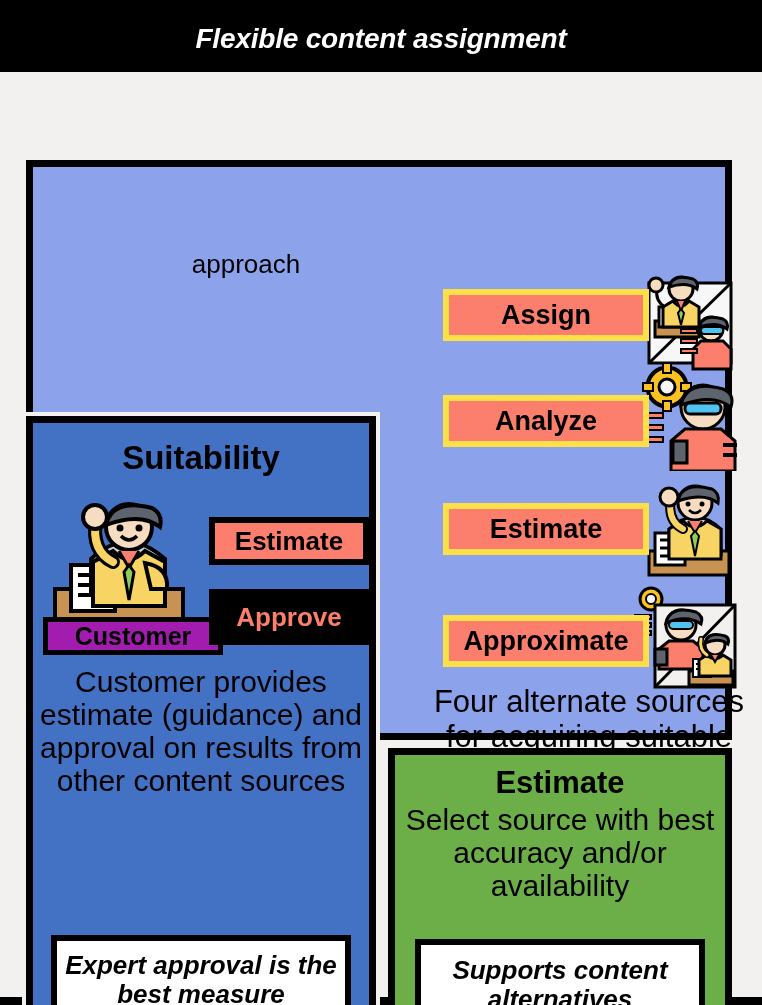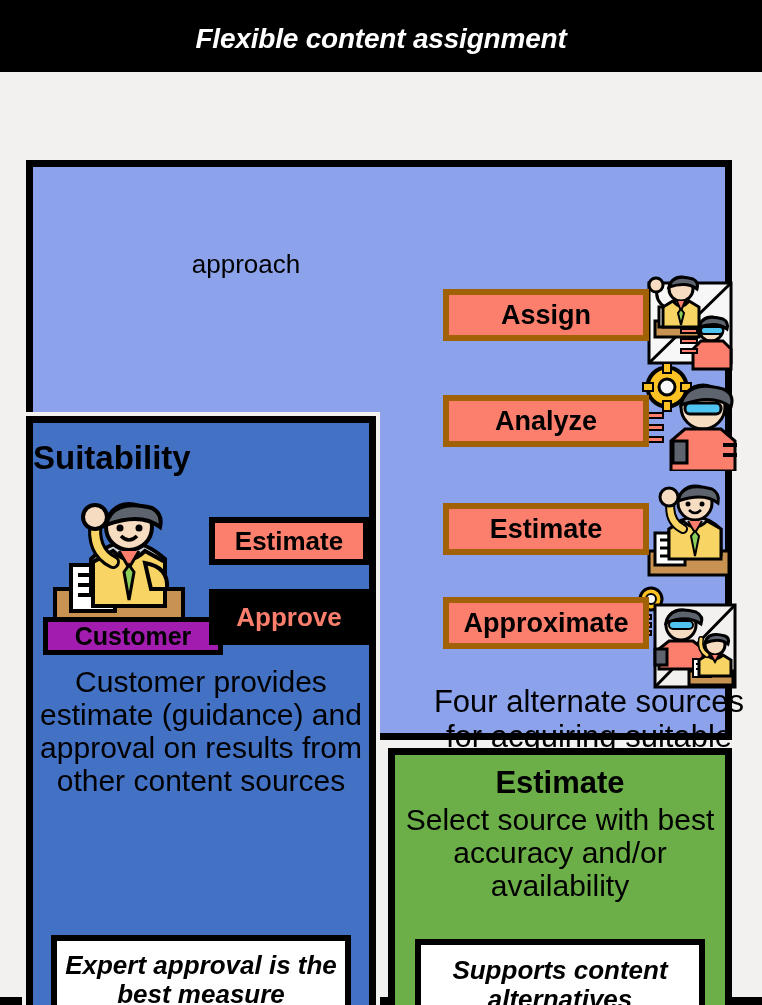--- a/index.html
+++ b/index.html
@@ -108,39 +108,39 @@
 
   
   .source-row {
     position: absolute;
     display: flex;
     align-items: center;
     height: 56px;
   }
   .source-label {
     background: #fc7f6e;
-    border: 6px solid #a16207;
+    border: 6px solid #fde047;
     height: 52px;
     display: flex;
     align-items: center;
     justify-content: center;
     color: #000000;
     font-size: 27px;
     font-weight: bold;
     padding: 0 10px;
   }
   .source-art {
     position: absolute;
     width: 108px; height: 108px;
   }
 
   #row-assign      { left: 410px; top: 120px; }
   #row-analyze     { left: 410px; top: 226px; }
   #row-estimate    { left: 410px; top: 334px; }
-  #row-approximate { left: 410px; top: 428px; }
+  #row-approximate { left: 410px; top: 446px; }
 
   #row-assign      .source-label { width: 206px; }
   #row-analyze     .source-label { width: 206px; }
   #row-estimate    .source-label { width: 206px; }
   #row-approximate .source-label { width: 206px; }
 
   #art-assign      { left: 592px; top: 100px; }
   #art-analyze     { left: 600px; top: 196px; }
   #art-estimate    { left: 600px; top: 310px; }
   #art-approximate { left: 596px; top: 416px; }
@@ -154,21 +154,21 @@
     font-size: 31px;
     line-height: 1.12;
     color: #000000;
   }
 
   
   .suit-title {
     position: absolute;
     left: 0; top: 16px;
     width: 336px;
-    text-align: left;
+    text-align: center;
     font-size: 33px;
     font-weight: bold;
     color: #000000;
   }
   #art-customer {
     position: absolute;
     left: 14px; top: 68px;
     width: 152px; height: 140px;
   }
   .customer-tag {

